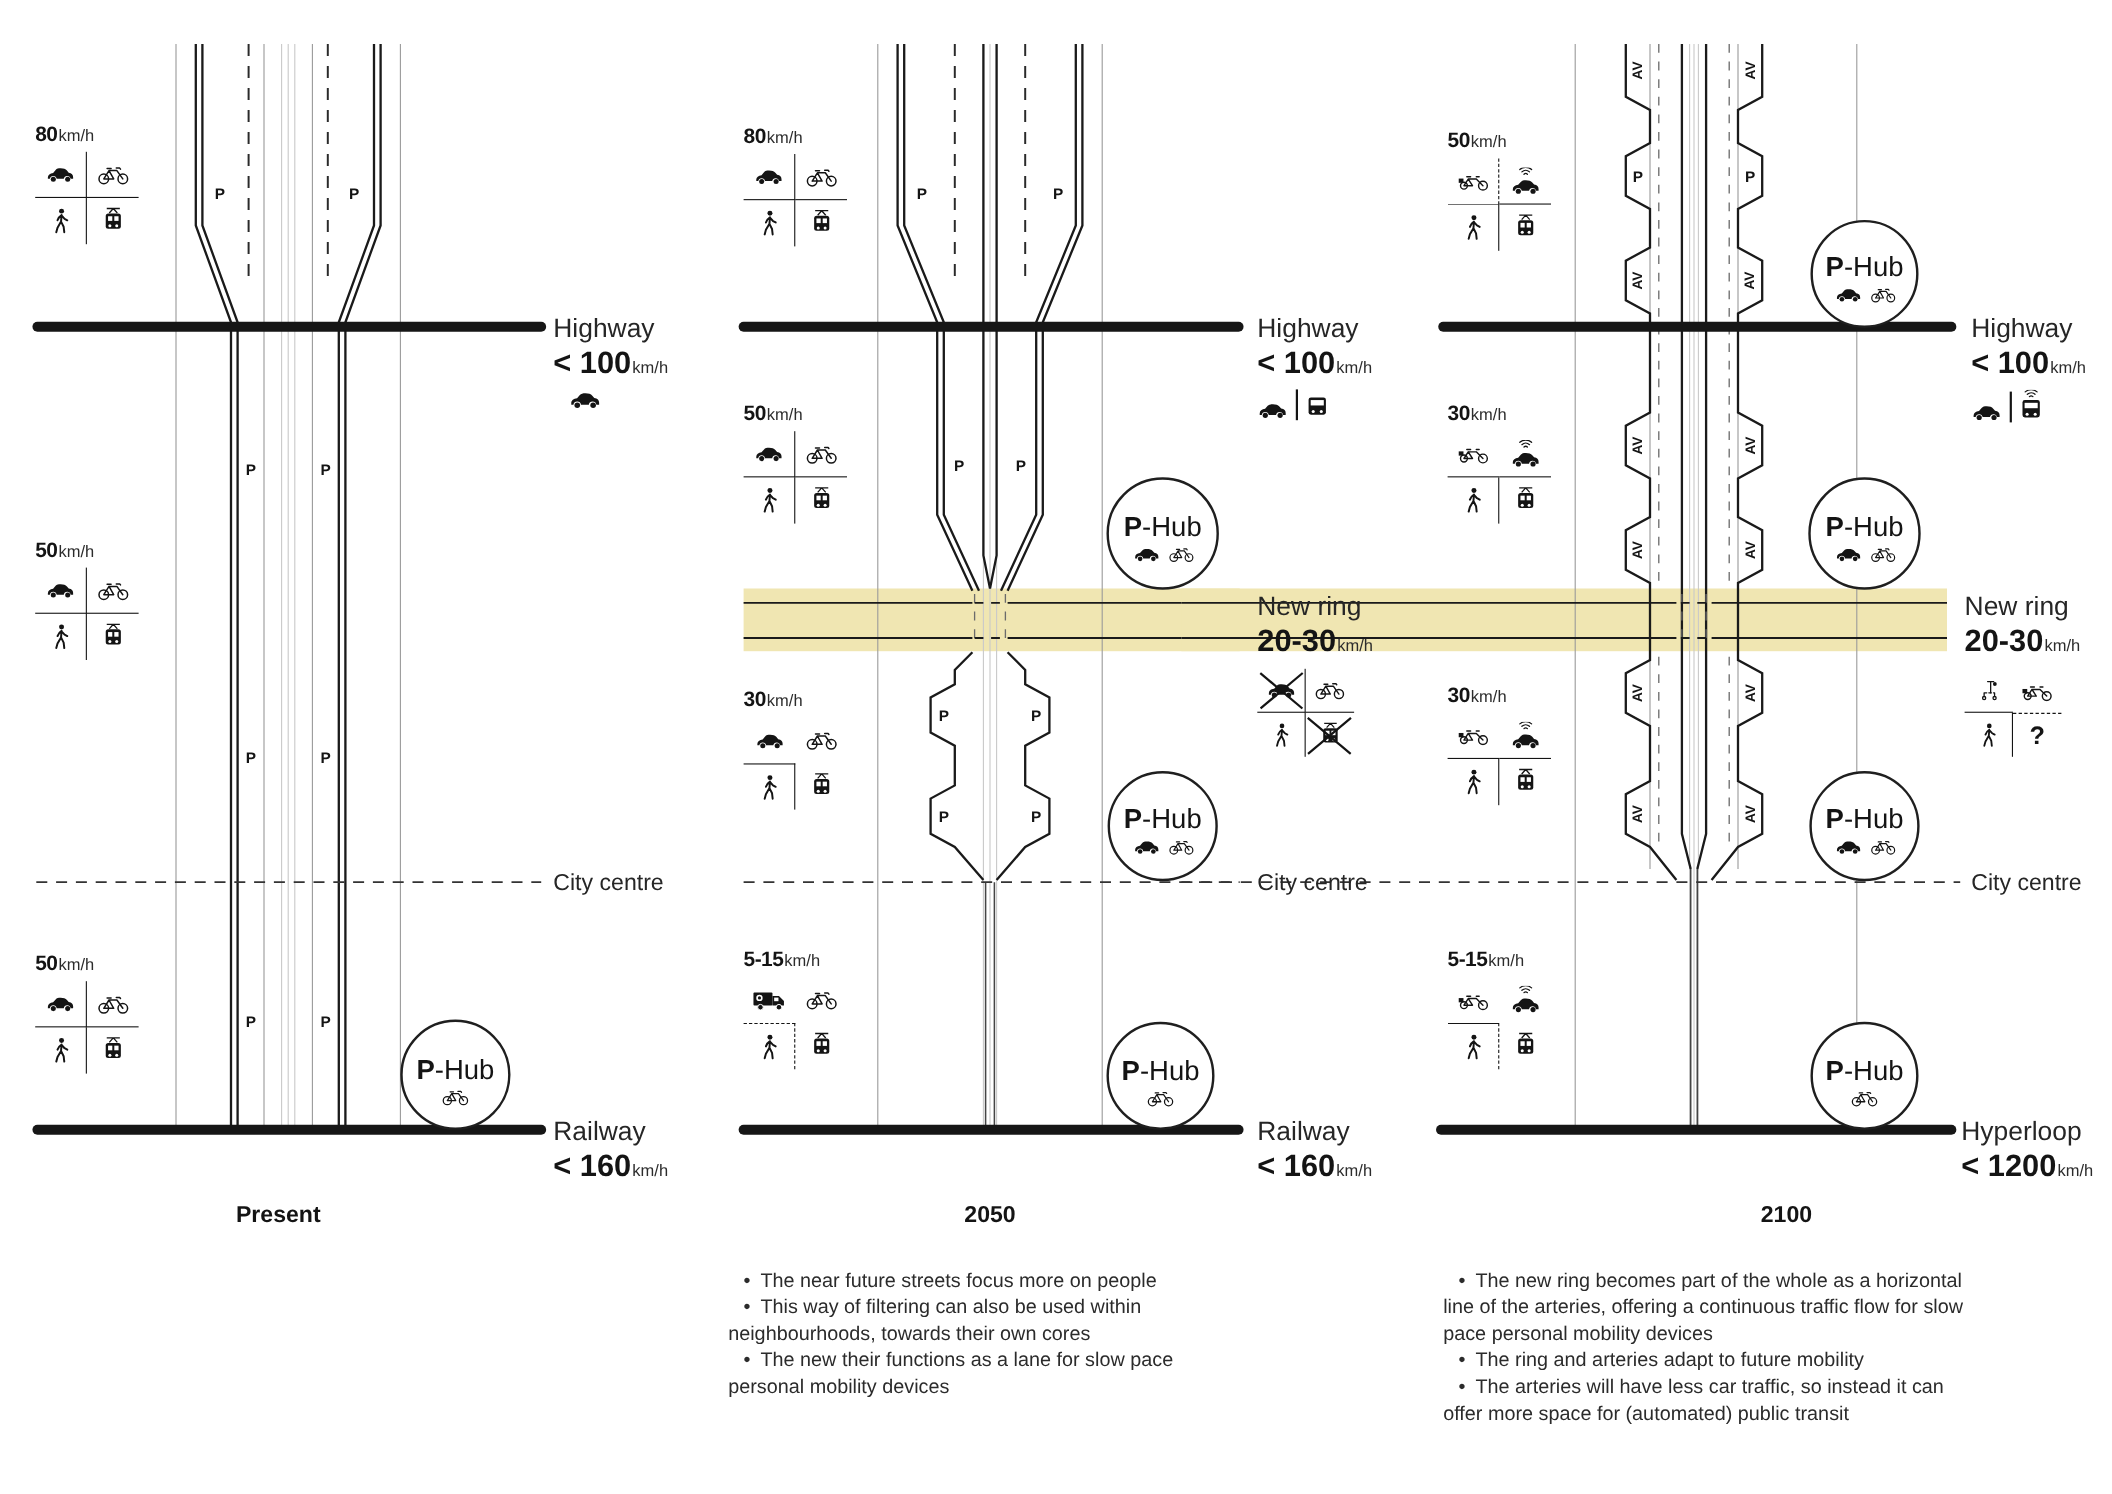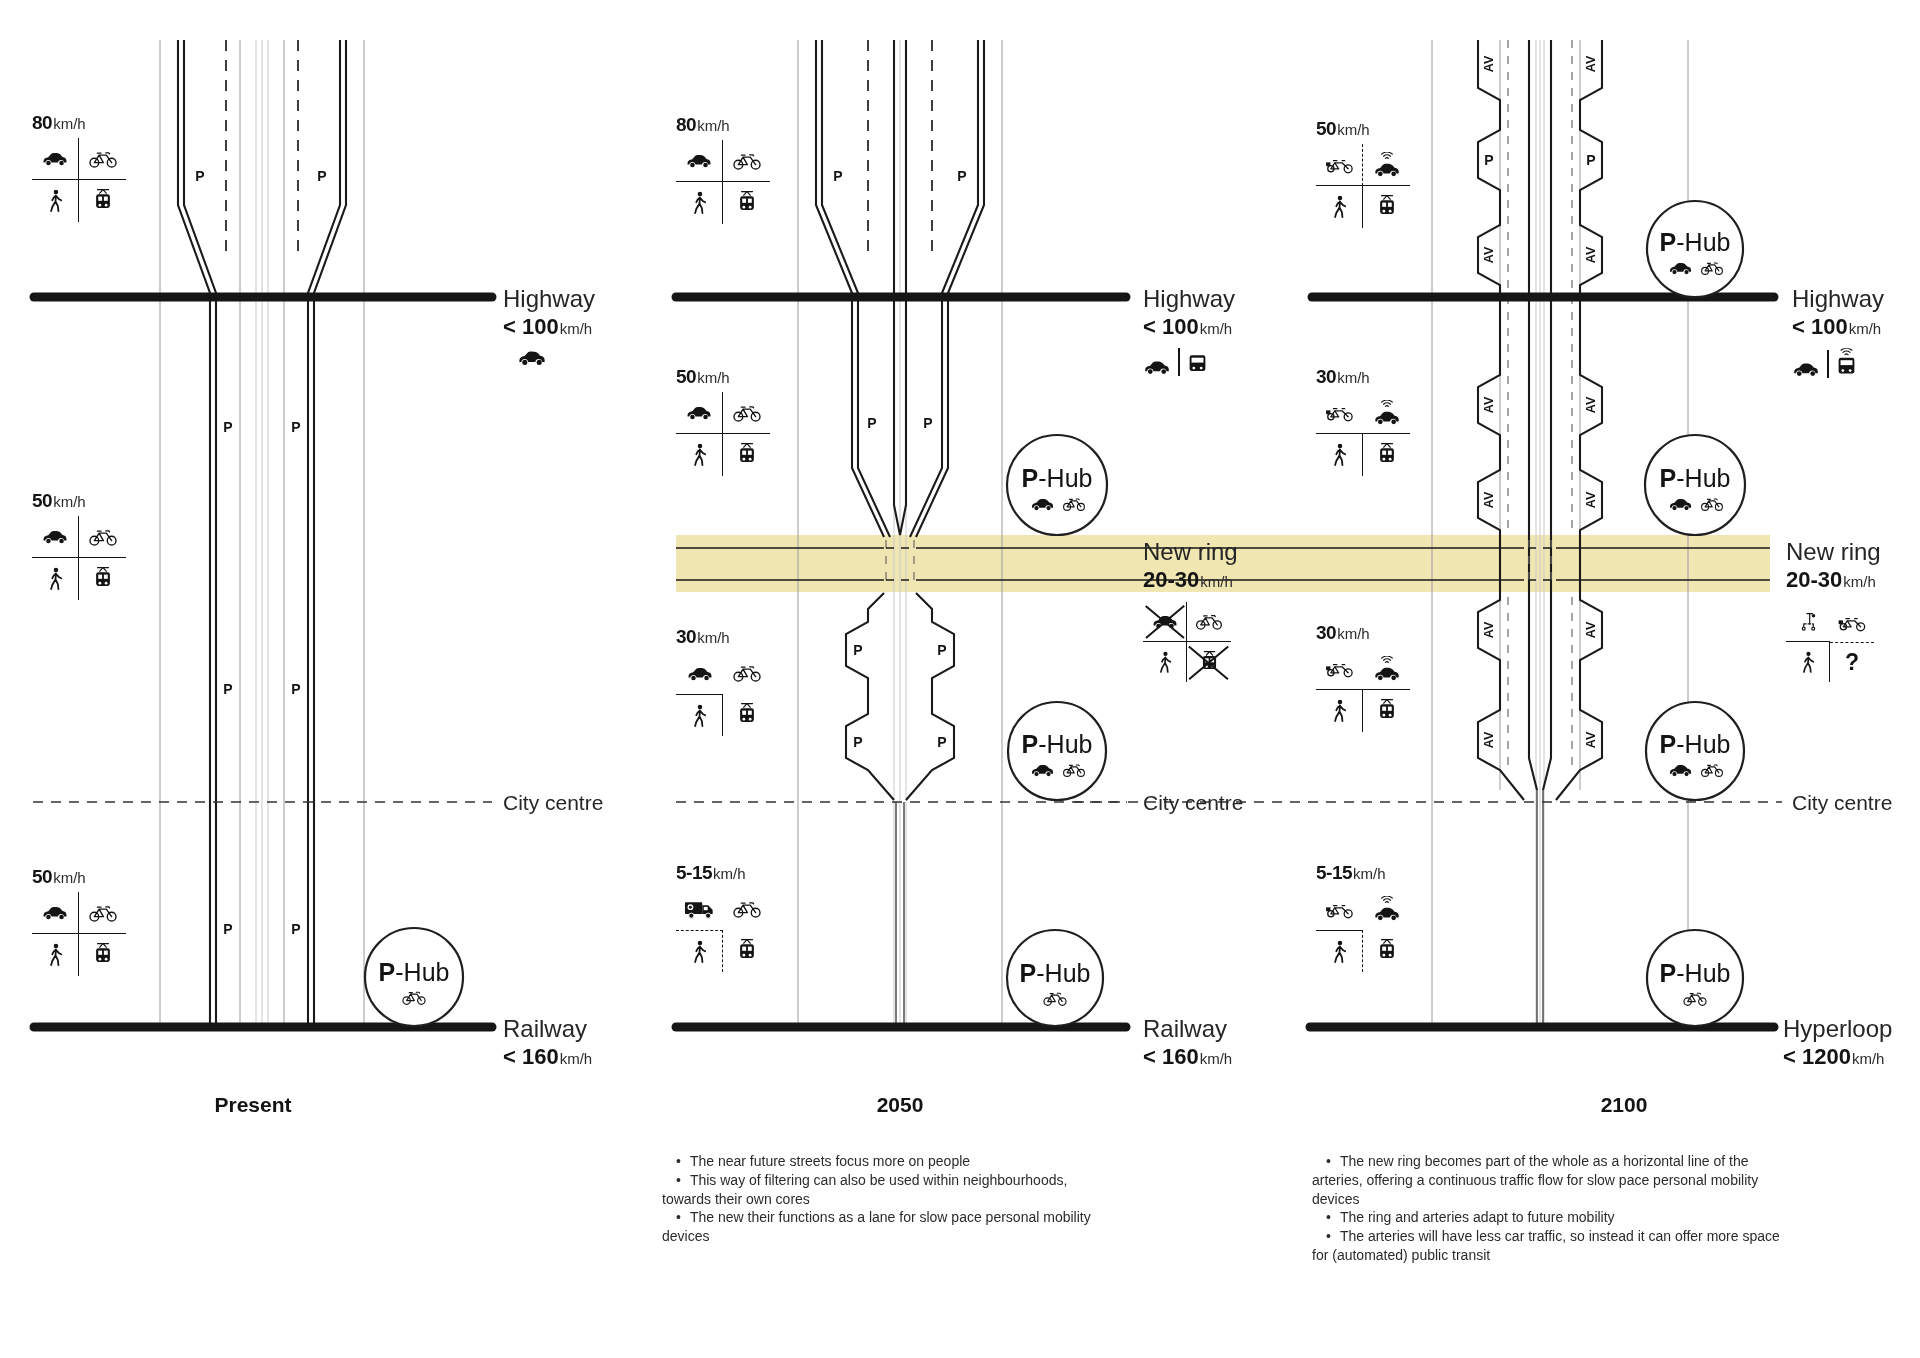--- a/index.html
+++ b/index.html
@@ -33,30 +33,30 @@
   .g-ring3 .c4{border-top:1.6px dashed #141414;}
   .xbar{position:absolute;left:-8%;right:-8%;top:calc(50% - 0.8px);height:1.6px;background:#141414;}
   .xb1{transform:rotate(40deg);}
   .xb2{transform:rotate(-40deg);}
   .qmark{font-size:23px;font-weight:700;color:#141414;}
 
   
   .side-label{position:absolute;}
   .sl1{font-size:24px;color:#262626;line-height:1.1;}
   .sl2{margin-top:2px;white-space:nowrap;}
-  .sl2 .lim{font-weight:700;font-size:22px;color:#141414;text-align:center;}
+  .sl2 .lim{font-weight:700;font-size:28px;color:#141414;text-align:center;}
   .sl2 .un{font-size:15px;color:#2c2c2c;margin-left:1px;}
   .hrow{display:flex;align-items:flex-end;margin-top:8px;color:#141414;}
   .vdiv{width:1.6px;height:28px;background:#141414;margin:0 7px;}
   .cc-label{position:absolute;font-size:21px;color:#262626;}
   .ring-grid{margin-top:9px;}
 
   
   .title{position:absolute;transform:translateX(-50%);font-weight:700;font-size:21px;color:#141414;}
-  .notes{position:absolute;font-size:14px;line-height:1.34;color:#2b2b2b;}
+  .notes{position:absolute;font-size:18px;line-height:1.34;color:#2b2b2b;}
   .note .bu{margin-left:14px;margin-right:9px;}
 </style>
 </head>
 <body>
 
 <svg class="abs" style="left:0;top:0" width="1920" height="1140" viewBox="0 0 1920 1140">
   <defs>
     <symbol id="i-car" viewBox="0 0 32 20">
       <path fill="currentColor" d="M2.5 13.2c0-2.8 2.3-4.2 5.6-4.7l2.7-3.1C12 4 13.6 3.6 16.2 3.6c3.1 0 5.2.7 6.7 2.4l1.9 2.2c3.2.5 4.7 2.1 4.7 4.6v2h-2.7a3.7 3.7 0 0 0-7.3 0h-7.6a3.7 3.7 0 0 0-7.3 0H2.5z"></path>
       <circle fill="currentColor" cx="8.3" cy="15.2" r="2.7"></circle>

